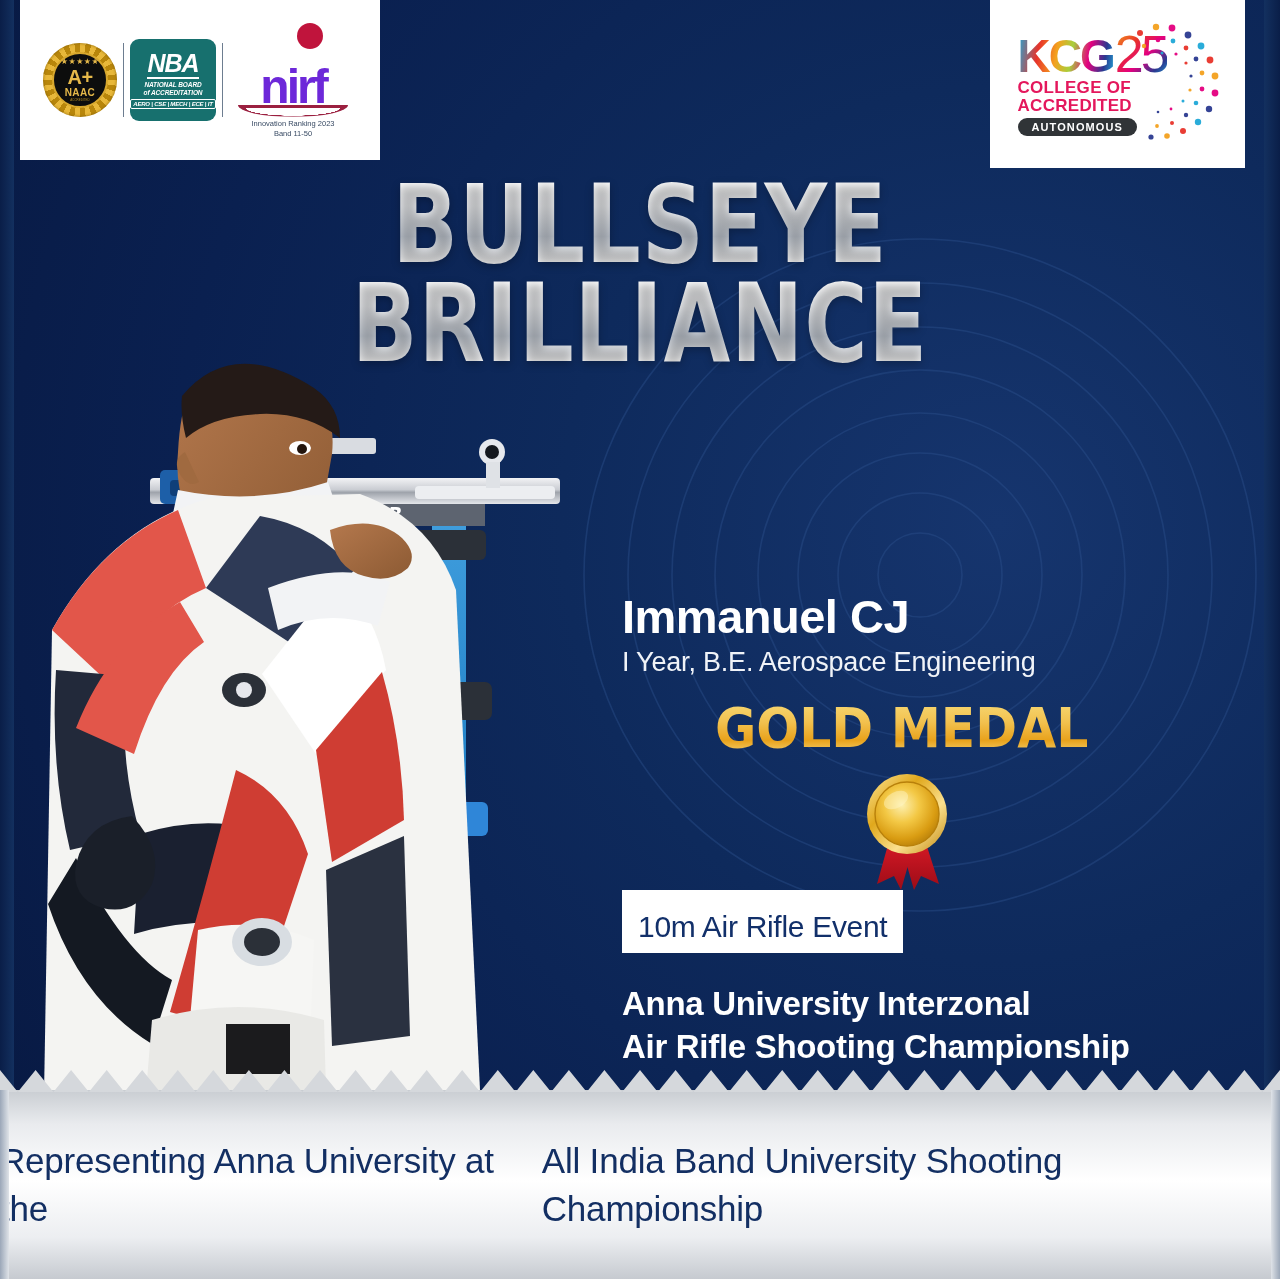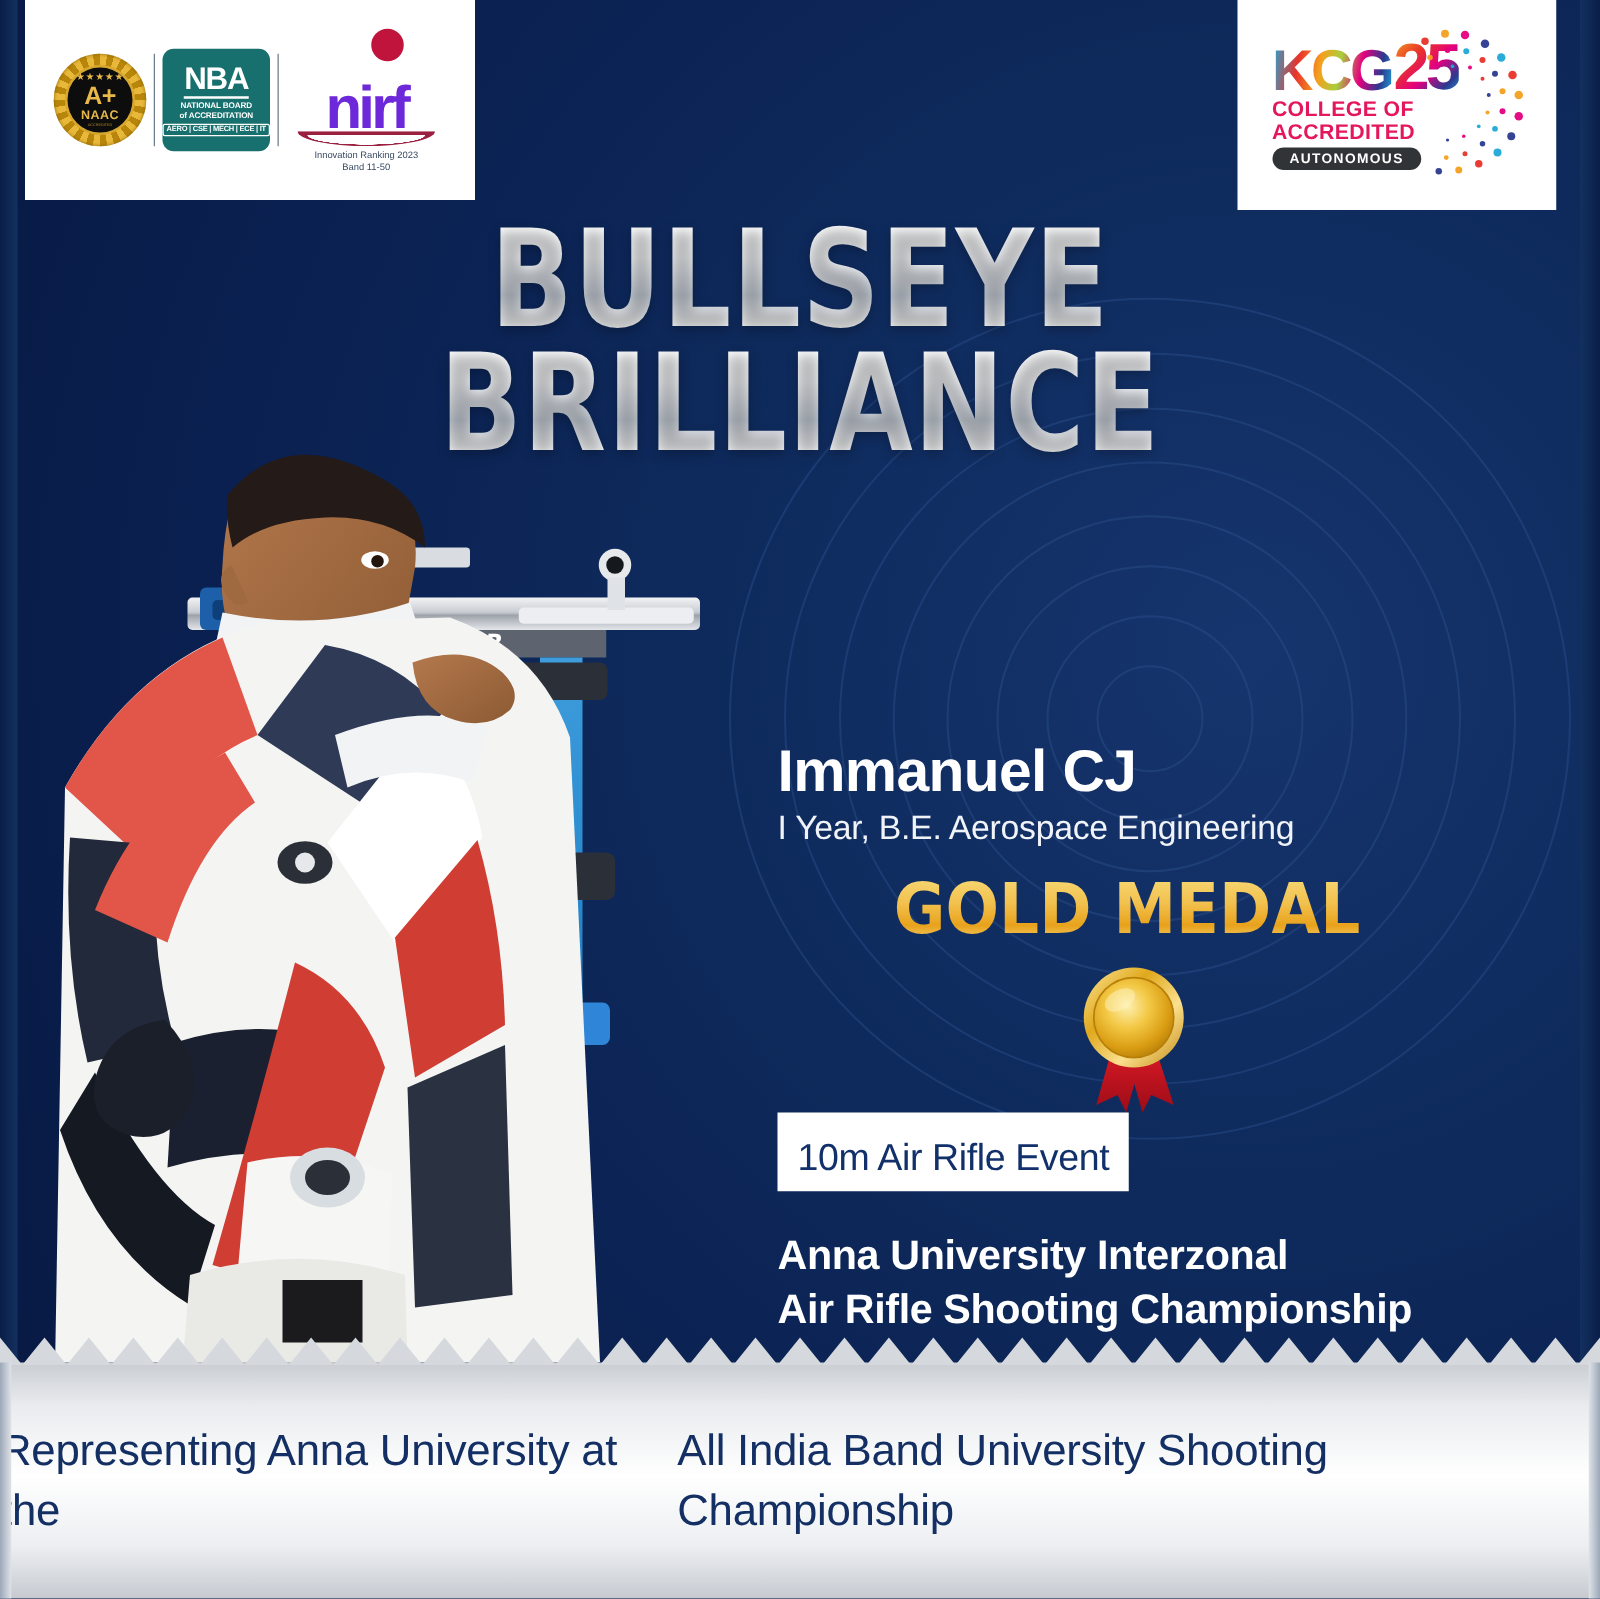--- a/index.html
+++ b/index.html
@@ -54,21 +54,21 @@
     color:#e6b94a; line-height:1;
   }
   .naac .stars { font-size:8px; letter-spacing:.5px; margin-bottom:1px; color:#e6b94a; }
   .naac .ap { font-size:20px; font-weight:bold; letter-spacing:-.5px; }
   .naac .nm { font-size:10px; font-weight:bold; letter-spacing:.4px; margin-top:1px; }
   .naac .tiny { font-size:3px; color:#b08a22; margin-top:1px; }
 
   
   .nba { width:86px; height:82px; background:#17706e; border-radius:9px;
          display:flex; flex-direction:column; align-items:center; justify-content:center;
-         color:#ffffff; padding:5px 4px; }
+         color:#ffffff; padding:5px 4px;font-style:italic; }
   .nba .big { font-size:25px; font-weight:bold; letter-spacing:-1px; line-height:1;
               border-bottom:2px solid #fff; padding-bottom:1px; }
   .nba .l2 { font-size:6.5px; font-weight:bold; line-height:1.15; text-align:center;
              letter-spacing:-.1px; margin-top:2px; }
   .nba .l3 { font-size:6px; font-weight:bold; margin-top:3px; letter-spacing:-.2px;
              border:1px solid #fff; border-radius:2px; padding:1px 2px; white-space:nowrap; }
 
   
   .nirf { width:128px; height:118px; position:relative; display:flex;
           flex-direction:column; align-items:center; justify-content:flex-end; }
@@ -86,21 +86,21 @@
   
   .kcg { position:relative; width:236px; height:138px; display:flex;
          flex-direction:column; justify-content:center; padding-left:18px; }
   .kcg-dots { position:absolute; right:6px; top:4px; width:120px; height:130px;
               opacity:.95; }
   .kcg .kcg-row { display:flex; align-items:flex-end; }
   .kcg .mark { font-size:46px; font-weight:bold; line-height:.92; letter-spacing:-2px;
     background:linear-gradient(100deg,#1fa8d8 0%,#e8332a 22%,#f4a11e 40%,#a8cf3c 55%,
                #e4007f 72%,#2b3990 88%,#1fa8d8 100%);
     -webkit-background-clip:text; background-clip:text; color:transparent; }
-  .kcg .twentyfive { font-size:52px; font-weight:bold; line-height:.88; letter-spacing:-3px;
+  .kcg .twentyfive { font-size:52px; font-weight:normal; line-height:.88; letter-spacing:-3px;
     margin-left:1px;
     background:linear-gradient(135deg,#f4a11e 0%,#e8332a 30%,#e4007f 55%,#2b3990 80%,#1fa8d8 100%);
     -webkit-background-clip:text; background-clip:text; color:transparent; }
   .kcg .ct { font-size:17px; font-weight:bold; color:#e4175c; line-height:1.02;
              letter-spacing:.3px; margin-top:1px; }
   .kcg .auto { display:inline-block; margin-top:4px; background:#303437; color:#ffffff;
                font-size:11px; font-weight:bold; letter-spacing:1.1px;
                padding:3px 14px; border-radius:11px; width:max-content; }
 
   

